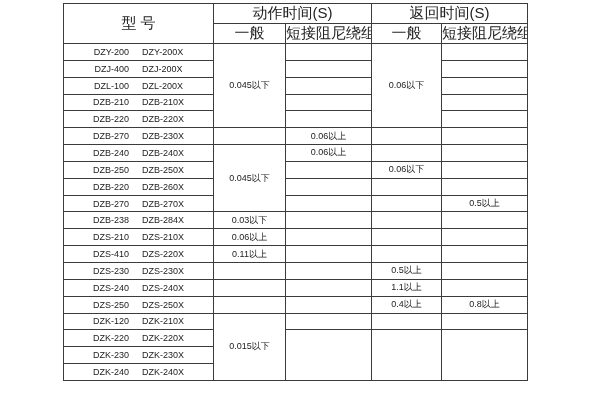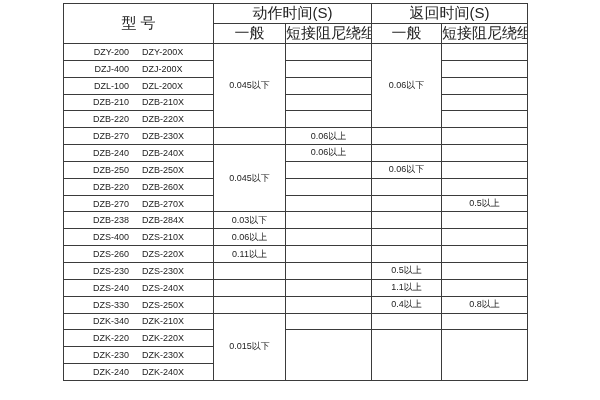--- a/index.html
+++ b/index.html
@@ -140,30 +140,30 @@
         <td class="model">
           <span class="m">DZB-238</span><span class="m">DZB-284X</span>
         </td>
         <td>0.03以下</td>
         <td></td>
         <td></td>
         <td></td>
       </tr>
       <tr>
         <td class="model">
-          <span class="m">DZS-400</span><span class="m">DZS-210X</span>
+          <span class="m">DZS-210</span><span class="m">DZS-210X</span>
         </td>
         <td>0.06以上</td>
         <td></td>
         <td></td>
         <td></td>
       </tr>
       <tr>
         <td class="model">
-          <span class="m">DZS-260</span><span class="m">DZS-220X</span>
+          <span class="m">DZS-410</span><span class="m">DZS-220X</span>
         </td>
         <td>0.11以上</td>
         <td></td>
         <td></td>
         <td></td>
       </tr>
       <tr>
         <td class="model">
           <span class="m">DZS-230</span><span class="m">DZS-230X</span>
         </td>
@@ -176,30 +176,30 @@
         <td class="model">
           <span class="m">DZS-240</span><span class="m">DZS-240X</span>
         </td>
         <td></td>
         <td></td>
         <td>1.1以上</td>
         <td></td>
       </tr>
       <tr>
         <td class="model">
-          <span class="m">DZS-330</span><span class="m">DZS-250X</span>
+          <span class="m">DZS-250</span><span class="m">DZS-250X</span>
         </td>
         <td></td>
         <td></td>
         <td>0.4以上</td>
         <td>0.8以上</td>
       </tr>
       <tr>
         <td class="model">
-          <span class="m">DZK-340</span><span class="m">DZK-210X</span>
+          <span class="m">DZK-120</span><span class="m">DZK-210X</span>
         </td>
         <td rowspan="4">0.015以下</td>
         <td></td>
         <td></td>
         <td></td>
       </tr>
       <tr>
         <td class="model">
           <span class="m">DZK-220</span><span class="m">DZK-220X</span>
         </td>

